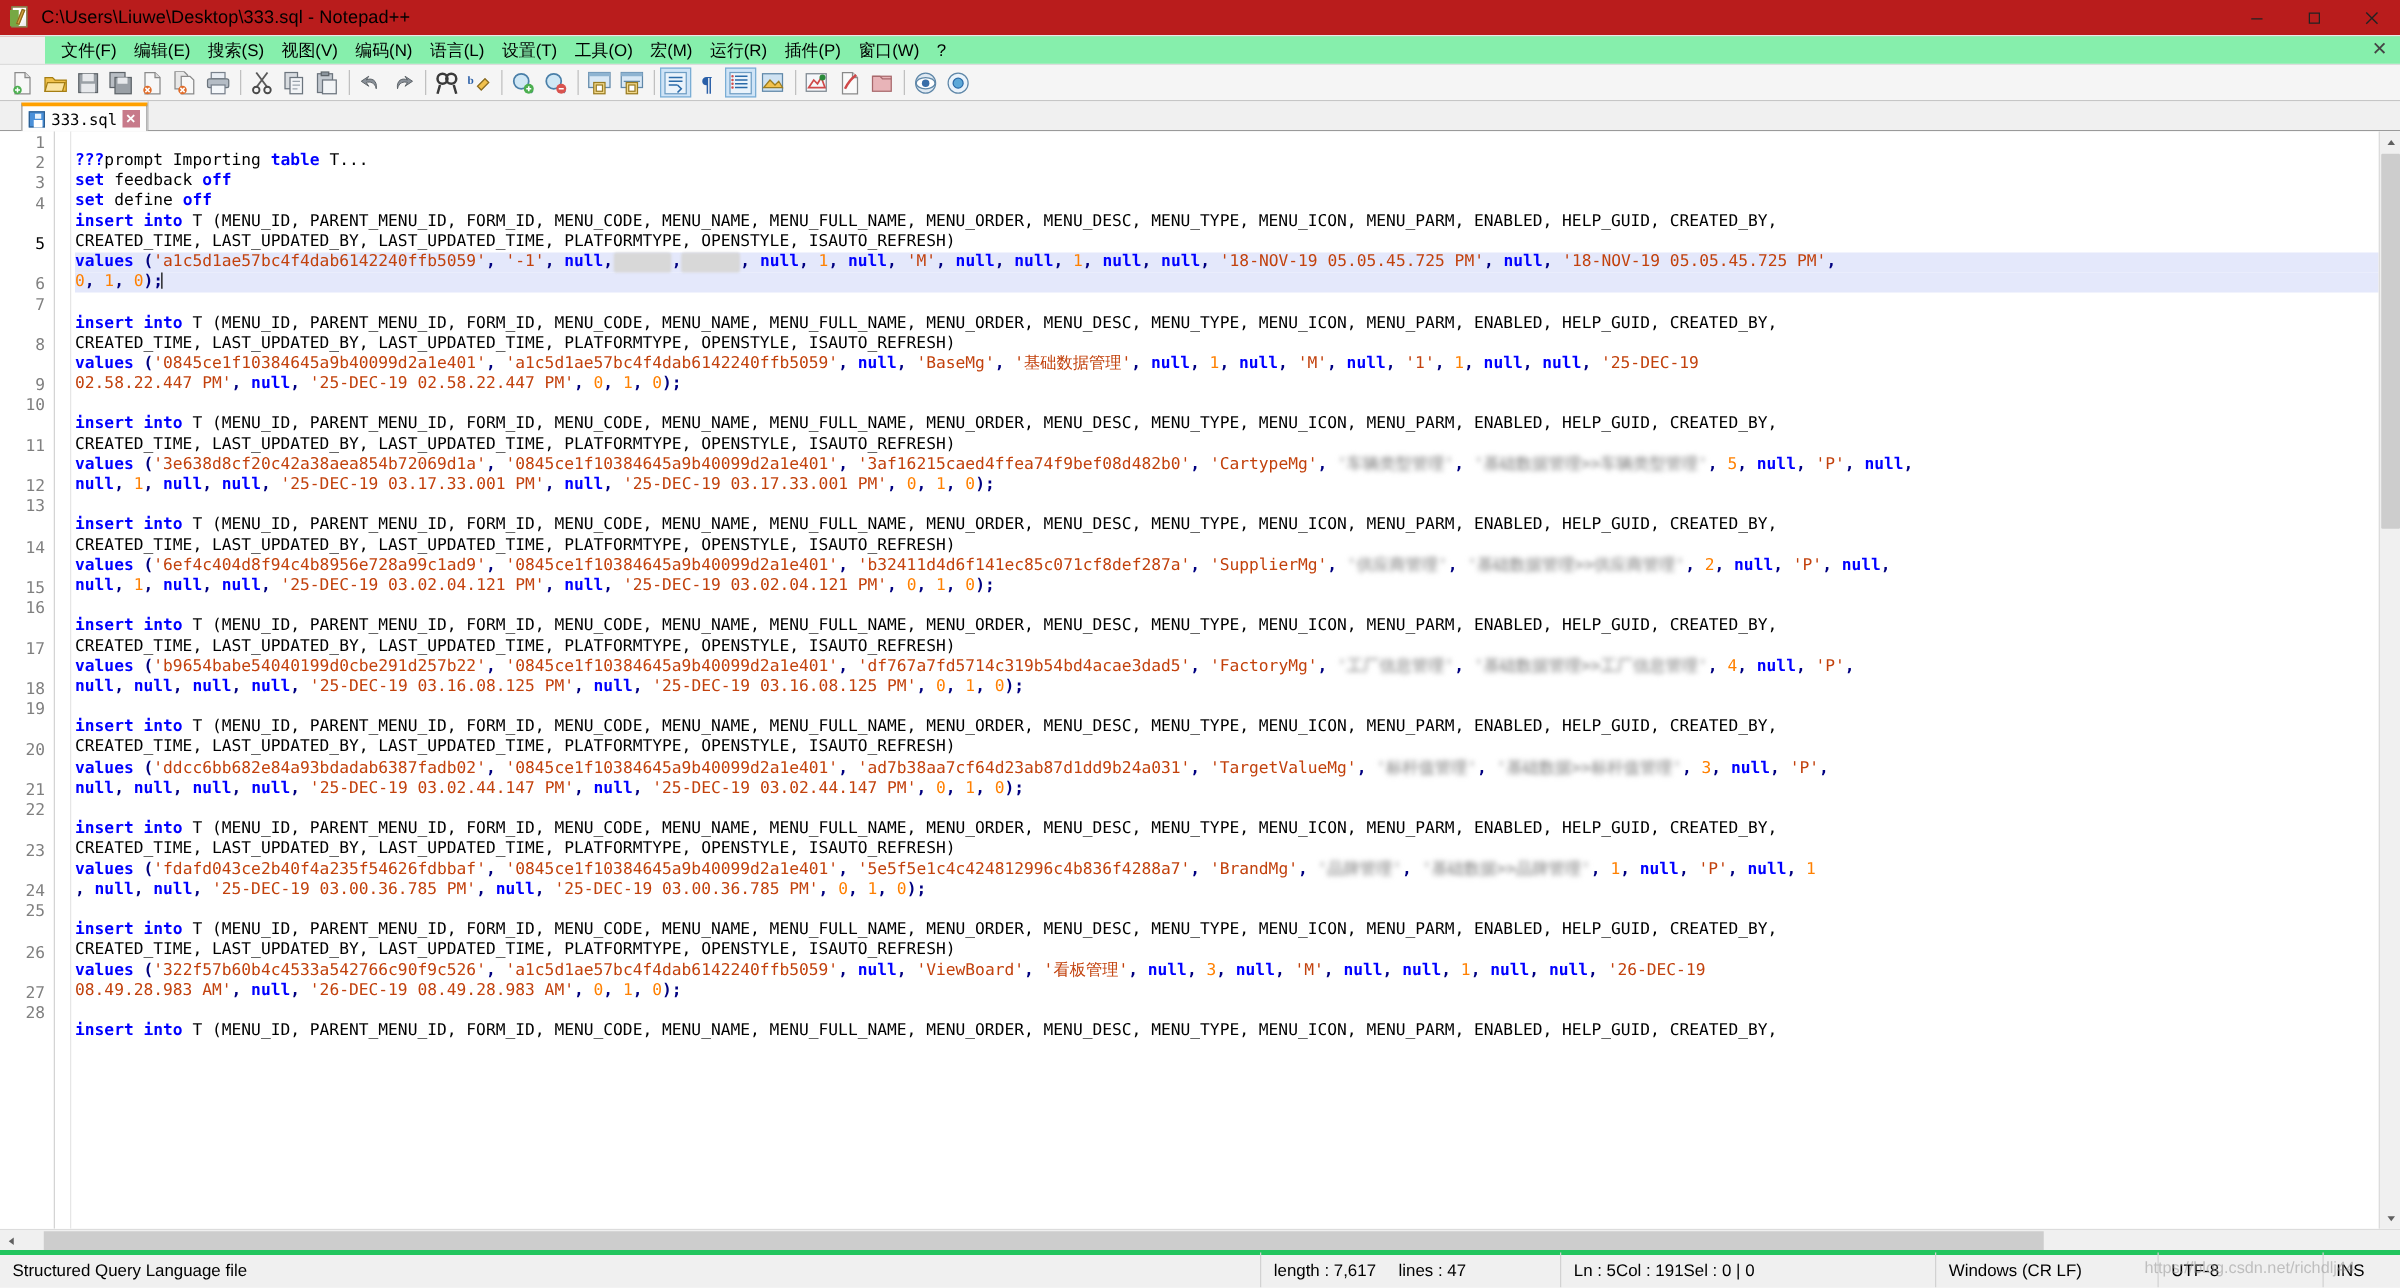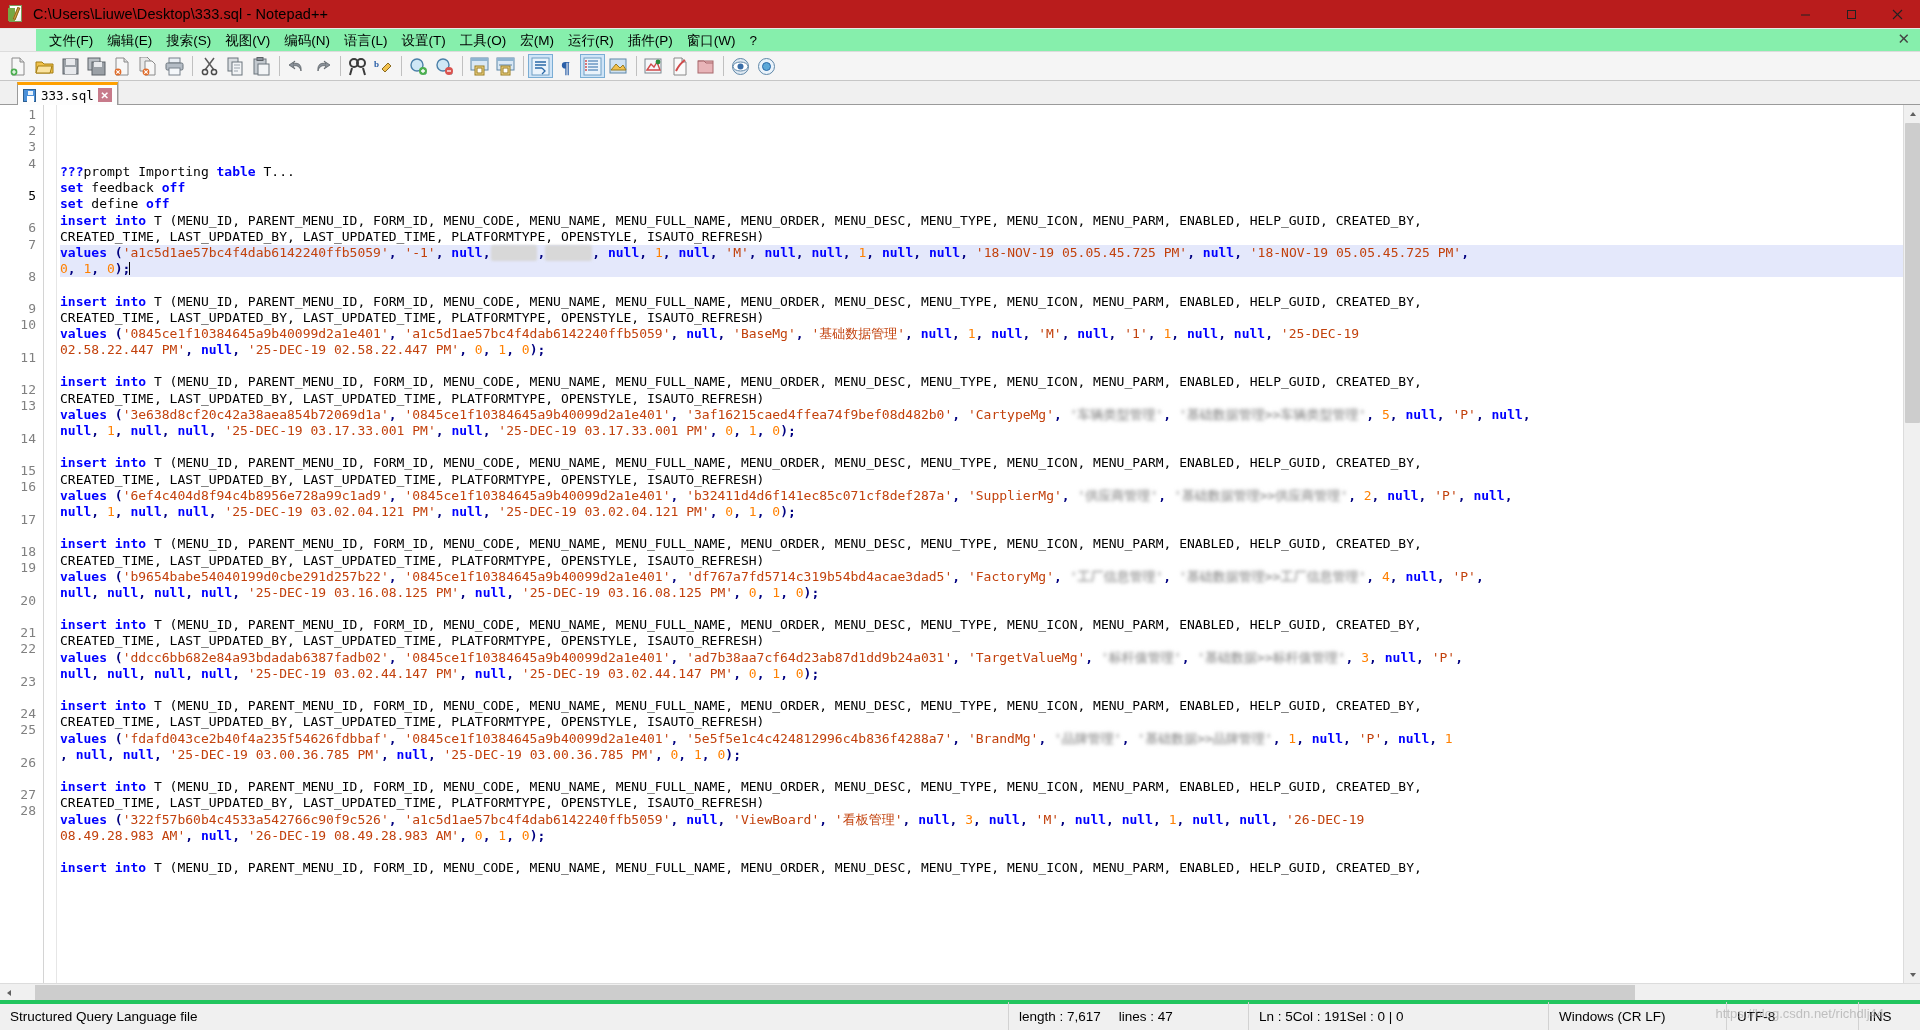--- a/index.html
+++ b/index.html
@@ -199,21 +199,20 @@
     flex: 1;
     padding-top: 16px;
     font-family: "DejaVu Sans Mono", monospace;
     font-size: 13px;
     line-height: 16.2px;
     white-space: pre;
     color: #000;
     overflow: hidden;
     position: relative;
     padding-left: 3px;
-    margin-top: 43px;
   }
   .ln { height: 16.2px; }
   .ln.sel { background: #e4e8fb; }
   .kw   { color: #0000ff; font-weight: bold; }
   .str  { color: #c2410c; }
   .num  { color: #ff8000; }
   .op   { color: #000080; font-weight: bold; }
   .plain{ color: #000000; }
   .blur {
     color: transparent;

